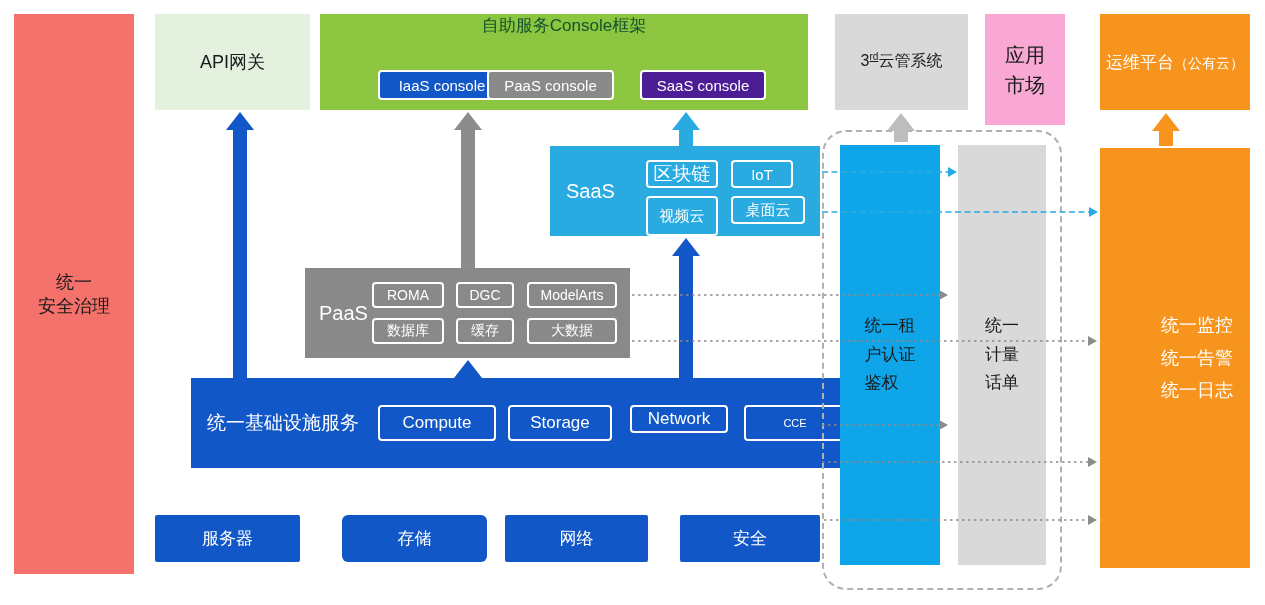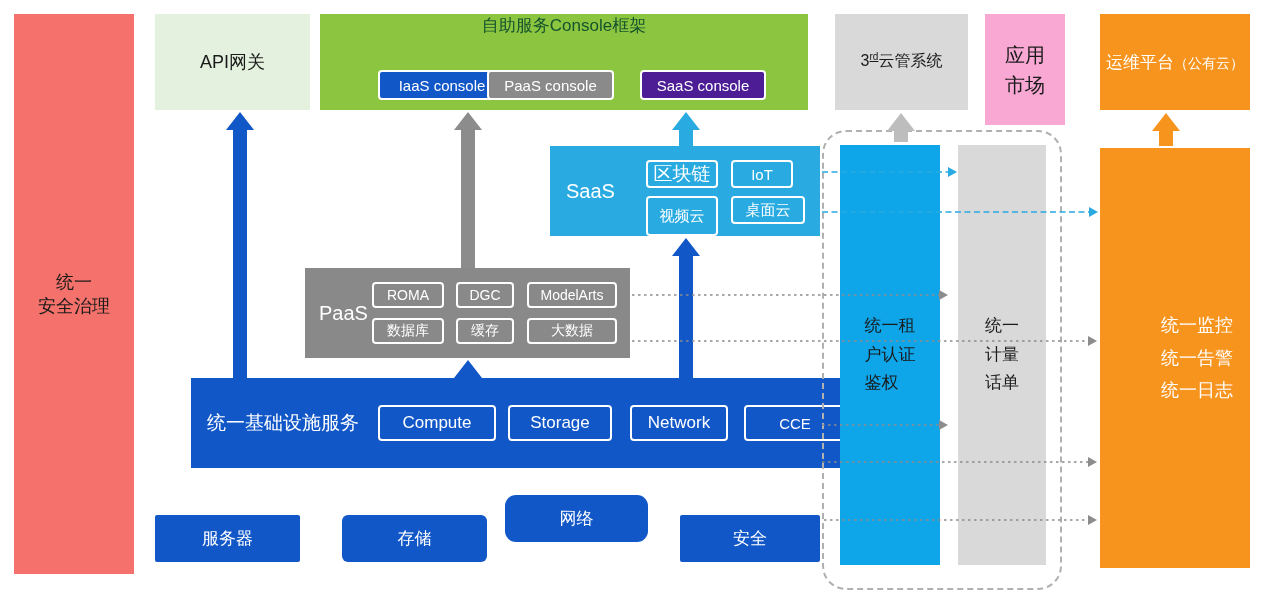--- a/index.html
+++ b/index.html
@@ -66,27 +66,27 @@
     <div class="chip" style="left:222px;top:14px;width:90px;height:26px;font-size:14px;">ModelArts</div>
     <div class="chip" style="left:67px;top:50px;width:72px;height:26px;font-size:14px;">数据库</div>
     <div class="chip" style="left:151px;top:50px;width:58px;height:26px;font-size:14px;">缓存</div>
     <div class="chip" style="left:222px;top:50px;width:90px;height:26px;font-size:14px;">大数据</div>
   </div>
 
   <div class="abs solid-blue" style="left:155px;top:378px;width:665px;height:90px;margin-left:36px;">
     <div class="abs" style="left:16px;top:0;height:100%;display:flex;align-items:center;font-size:19px;">统一基础设施服务</div>
     <div class="chip" style="left:187px;top:27px;width:118px;height:36px;font-size:17px;">Compute</div>
     <div class="chip" style="left:317px;top:27px;width:104px;height:36px;font-size:17px;">Storage</div>
-    <div class="chip" style="left:439px;top:27px;width:98px;height:36px;font-size:17px;">Network</div>
-    <div class="chip" style="left:553px;top:27px;width:102px;height:36px;font-size:15px;">CCE</div>
+    <div class="chip" style="left:439px;top:27px;width:98px;height:28px;font-size:17px;">Network</div>
+    <div class="chip" style="left:553px;top:27px;width:102px;height:36px;font-size:11px;">CCE</div>
   </div>
 
   <div class="abs flex-c solid-blue" style="left:155px;top:515px;width:145px;height:47px;font-size:17px;border-radius:2px;">服务器</div>
   <div class="abs flex-c solid-blue" style="left:342px;top:515px;width:145px;height:47px;font-size:17px;border-radius:6px;">存储</div>
-  <div class="abs flex-c solid-blue" style="left:505px;top:495px;width:143px;height:47px;font-size:17px;border-radius:11px;">网络</div>
+  <div class="abs flex-c solid-blue" style="left:505px;top:515px;width:143px;height:47px;font-size:17px;border-radius:2px;">网络</div>
   <div class="abs flex-c solid-blue" style="left:680px;top:515px;width:140px;height:47px;font-size:17px;border-radius:2px;">安全</div>
 
   <div class="abs" style="left:822px;top:130px;width:240px;height:460px;border:2px dashed #b0b0b0;border-radius:24px;"></div>
 
   <div class="abs flex-c" style="left:840px;top:145px;width:100px;height:420px;background:#0ea5e9;">
     <div class="pre-left bar-text">统一租
 户认证
 鉴权</div>
   </div>
 

